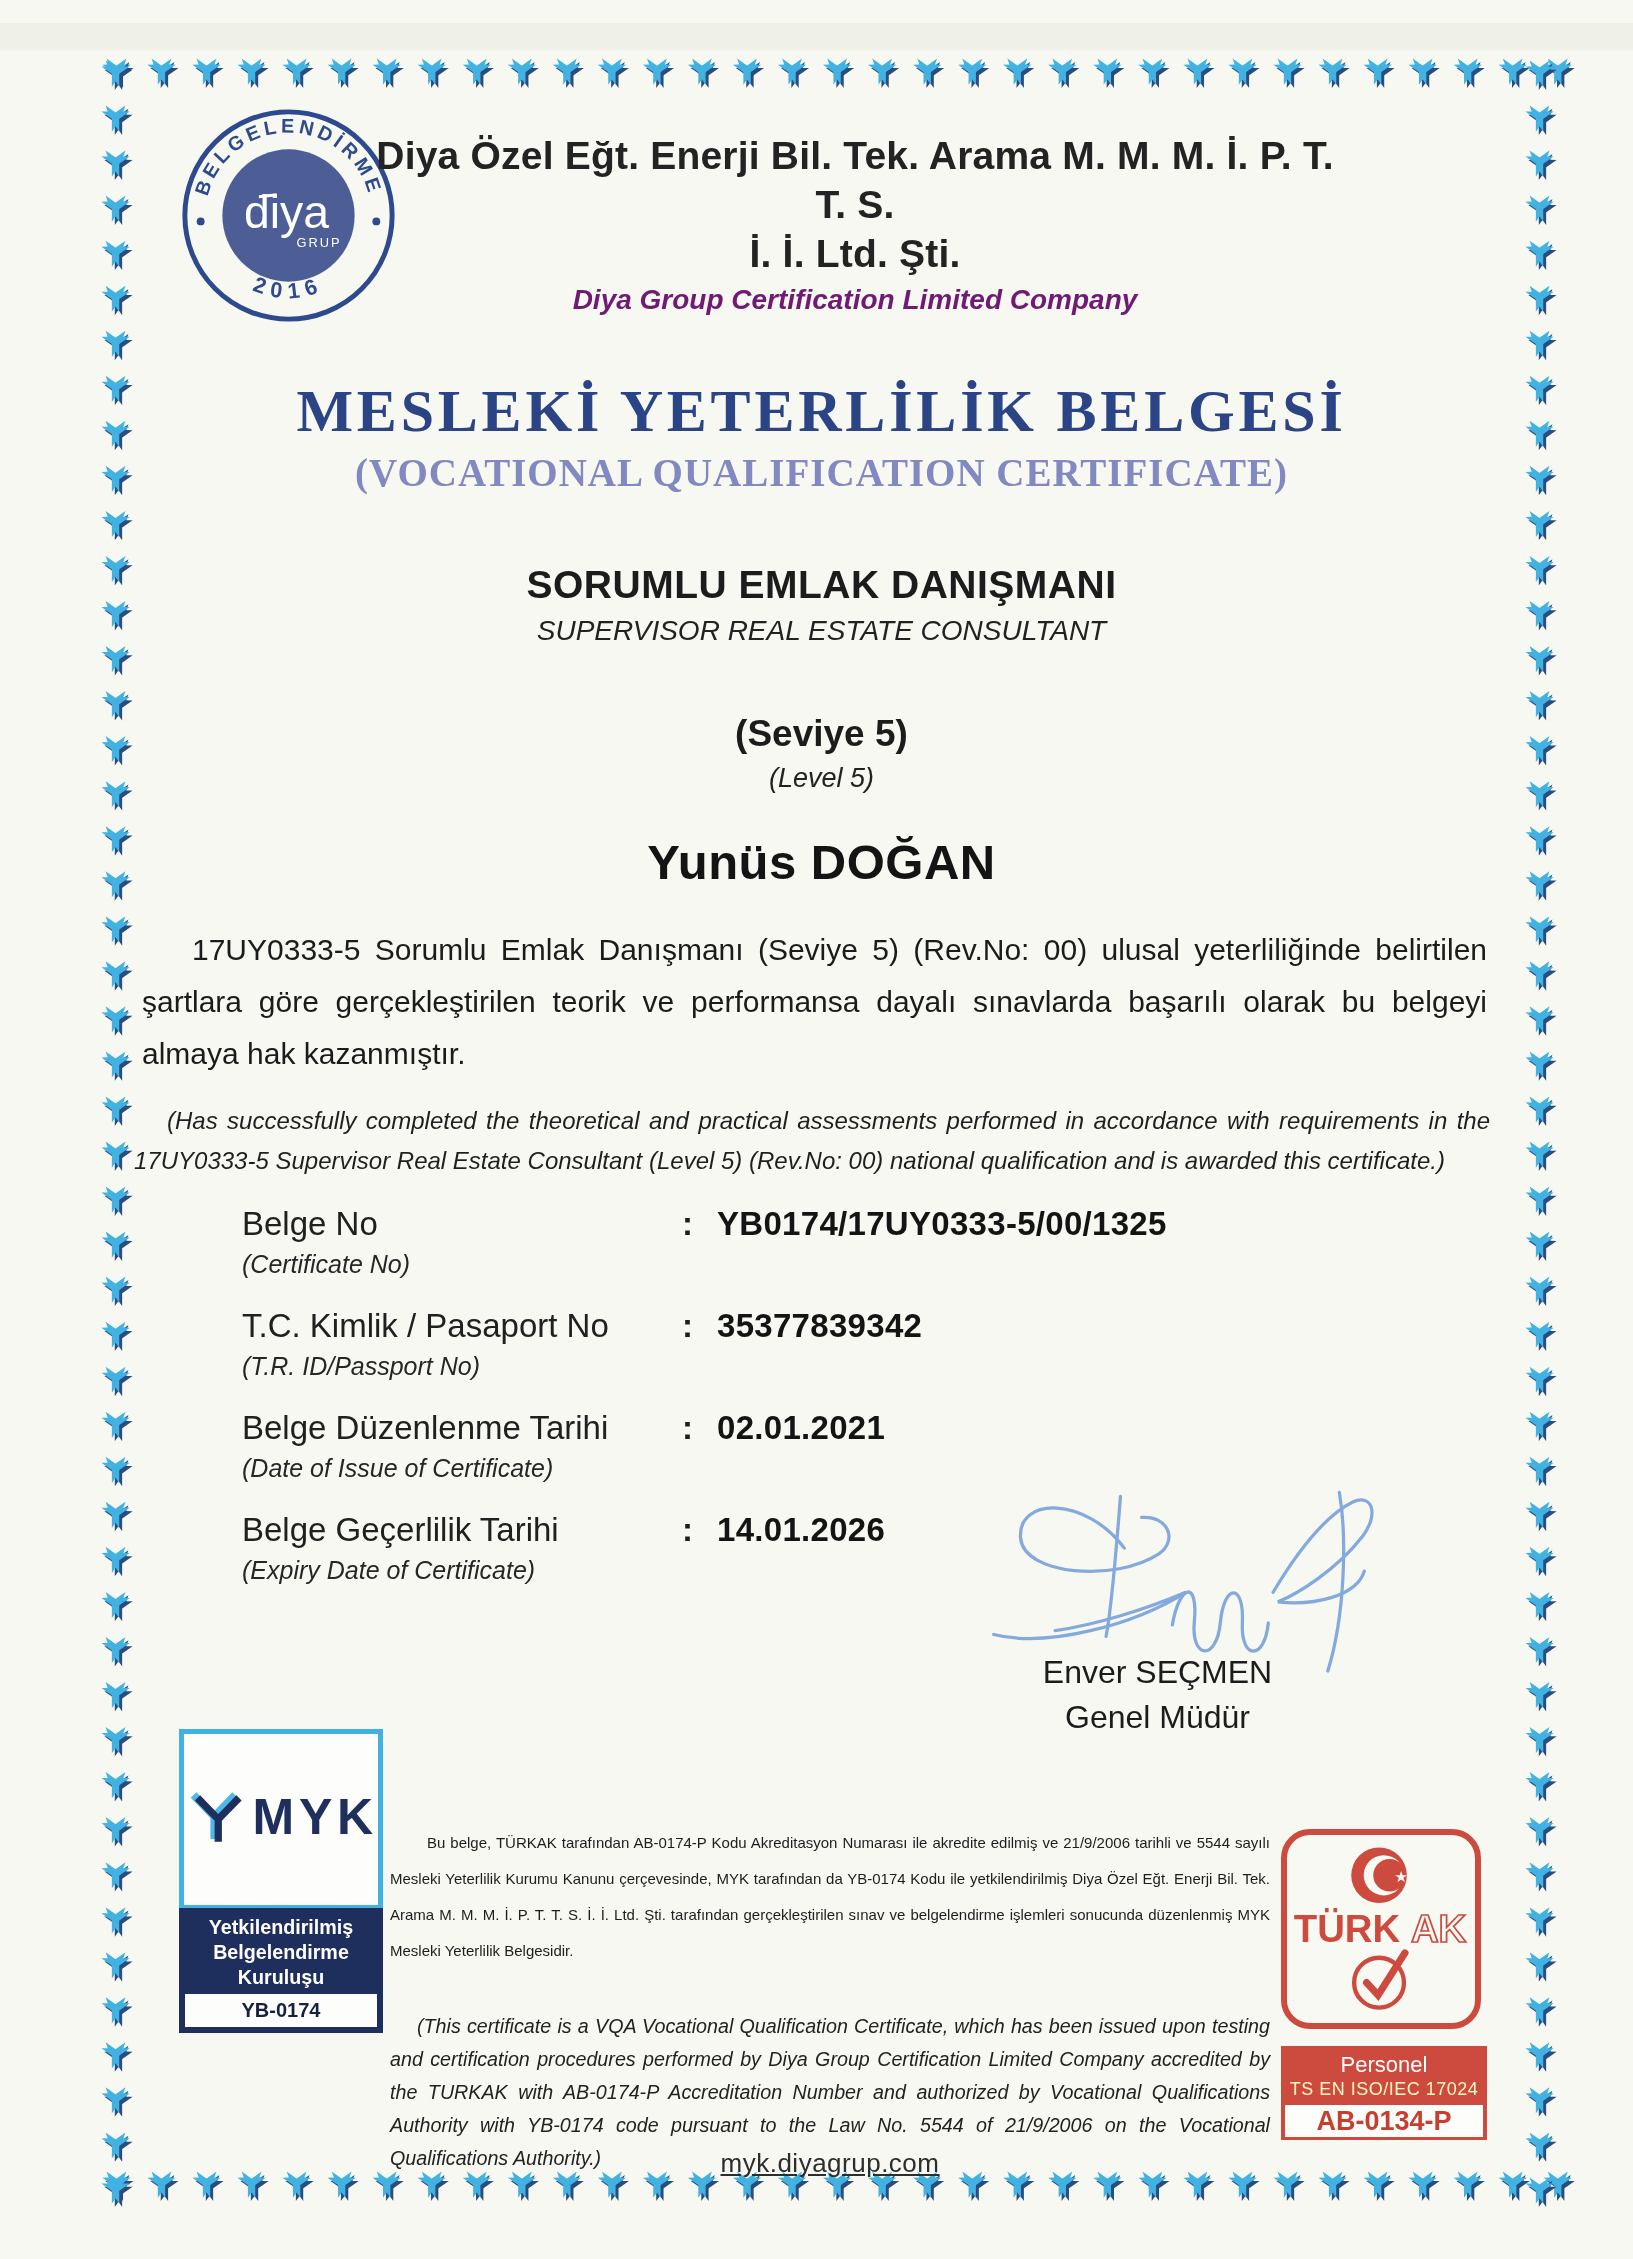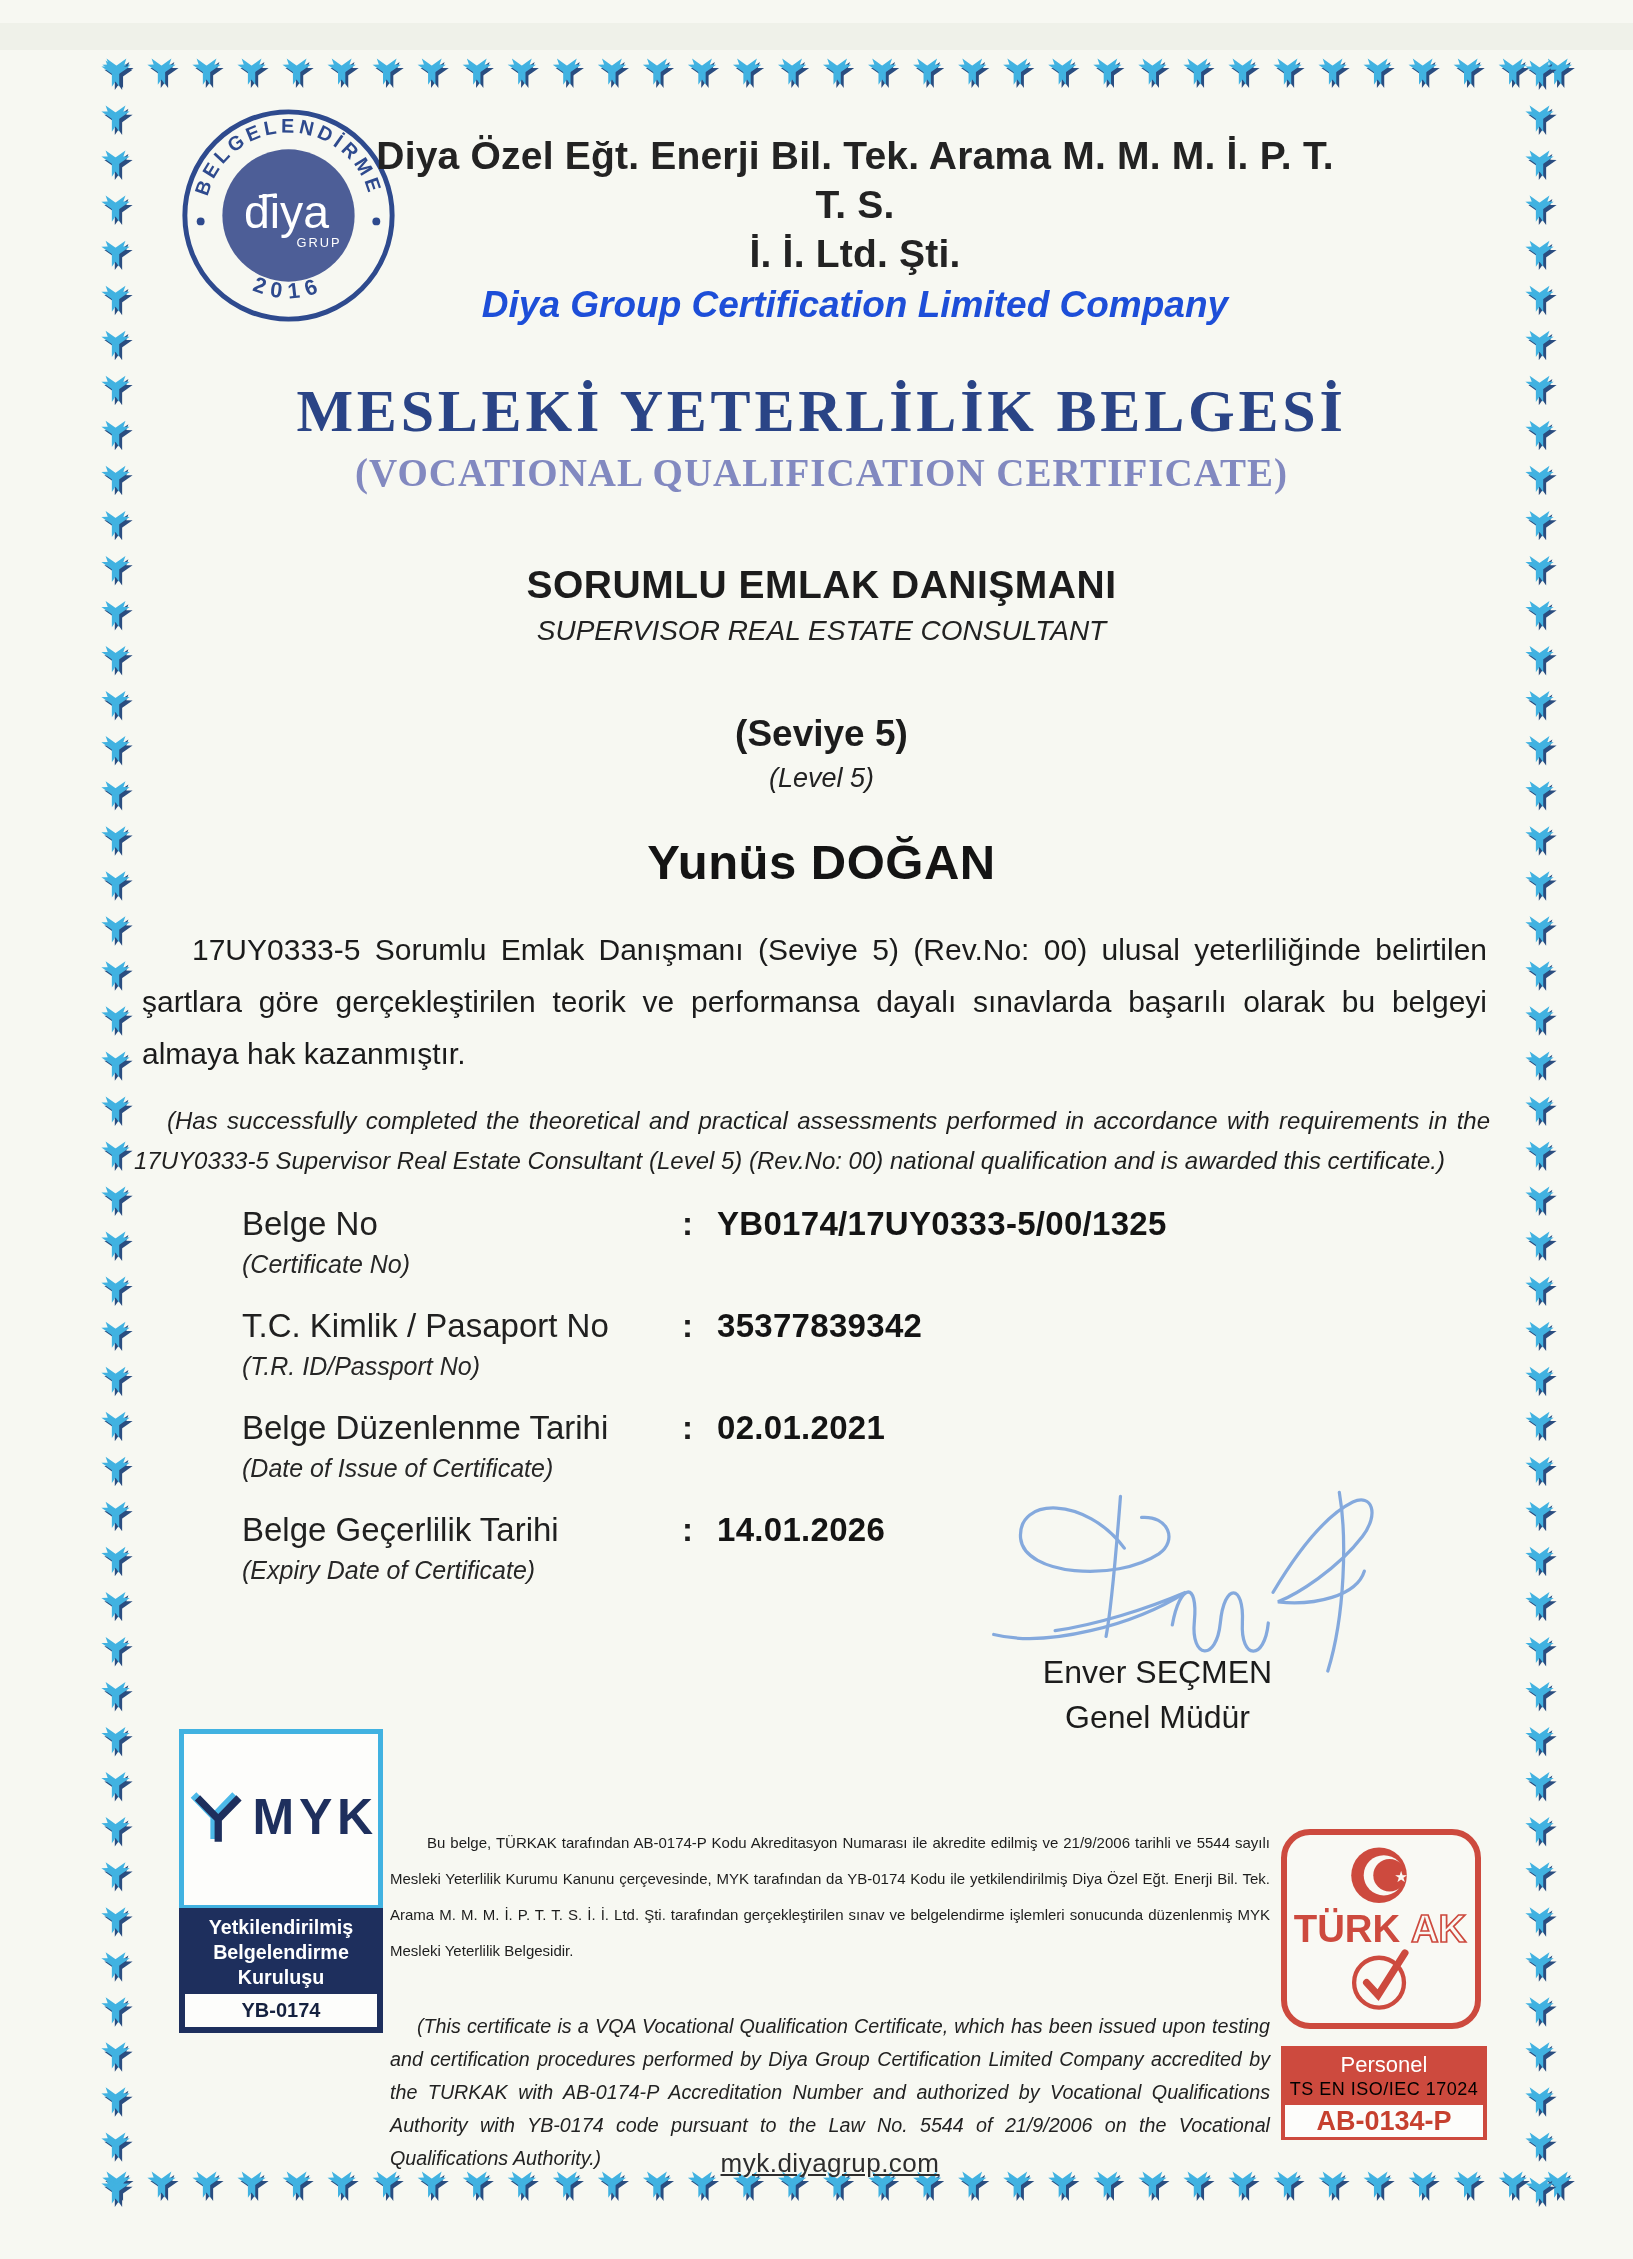--- a/index.html
+++ b/index.html
@@ -8,21 +8,21 @@
   .abs{position:absolute;}
   .ctr{text-align:center;}
   .scanband{left:0;top:23px;width:1633px;height:27px;background:#e7eadf;opacity:.5;}
 
   
   svg.bstrip{position:absolute;overflow:visible;}
 
   
   .company{left:365px;top:131px;width:980px;}
   .company .l1,.company .l2{font-size:39px;font-weight:bold;color:#232323;line-height:49px;letter-spacing:0.2px;}
-  .company .l3{font-size:37px;font-weight:bold;font-style:italic;color:#1d4ed8;margin-top:5.8px;}
+  .company .l3{font-size:28px;font-weight:bold;font-style:italic;color:#701a75;margin-top:5.8px;}
 
   .title-tr{left:144px;top:377px;width:1355px;font-family:"Liberation Serif",serif;
             font-weight:bold;font-size:60px;color:#2a4486;letter-spacing:3.8px;}
   .title-en{left:144px;top:450px;width:1355px;font-family:"Liberation Serif",serif;
             font-weight:bold;font-size:39px;color:#8289c0;letter-spacing:1px;}
 
   .occ-tr{left:144px;top:563px;width:1355px;font-size:39px;font-weight:bold;color:#1c1c1c;letter-spacing:0.5px;}
   .occ-en{left:144px;top:615px;width:1355px;font-size:28px;font-style:italic;color:#222;}
 
   .lvl-tr{left:144px;top:713px;width:1355px;font-size:37px;font-weight:bold;color:#1c1c1c;}
@@ -61,21 +61,21 @@
   .foot-en{left:390px;top:2010px;width:880px;font-size:19.7px;font-style:italic;line-height:33px;
            text-align:justify;text-indent:27px;color:#222;}
   .weblink{left:390px;top:2148px;width:880px;font-size:26px;color:#2d2d2d;}
   .weblink span{text-decoration:underline;letter-spacing:0.5px;}
 
   
   .turkak-box{left:1281px;top:1829px;width:200px;height:200px;border:6.7px solid #cd4a3e;border-radius:29px;
               box-sizing:border-box;background:#f9f9f4;}
   .turkak-label{left:1281px;top:2046px;width:206px;background:#cd4a3e;box-sizing:border-box;padding:4.8px 3.8px 3.8px;}
   .turkak-label .t1{color:#fff;font-size:22px;text-align:center;line-height:27px;}
-  .turkak-label .t2{color:#000000;font-size:18px;text-align:center;line-height:23px;letter-spacing:0.5px;}
+  .turkak-label .t2{color:#fef9c3;font-size:18px;text-align:center;line-height:23px;letter-spacing:0.5px;}
   .turkak-code{margin-top:3.8px;background:#fdfdfb;text-align:center;font-size:27px;font-weight:bold;
                color:#c6402f;line-height:32px;}
 </style>
 </head>
 <body>
 
 <svg width="0" height="0" style="position:absolute">
   <defs>
     <symbol id="ymotif" viewBox="0 0 60 60">
       <g fill="#2a4d80" transform="translate(4,4.5)">

